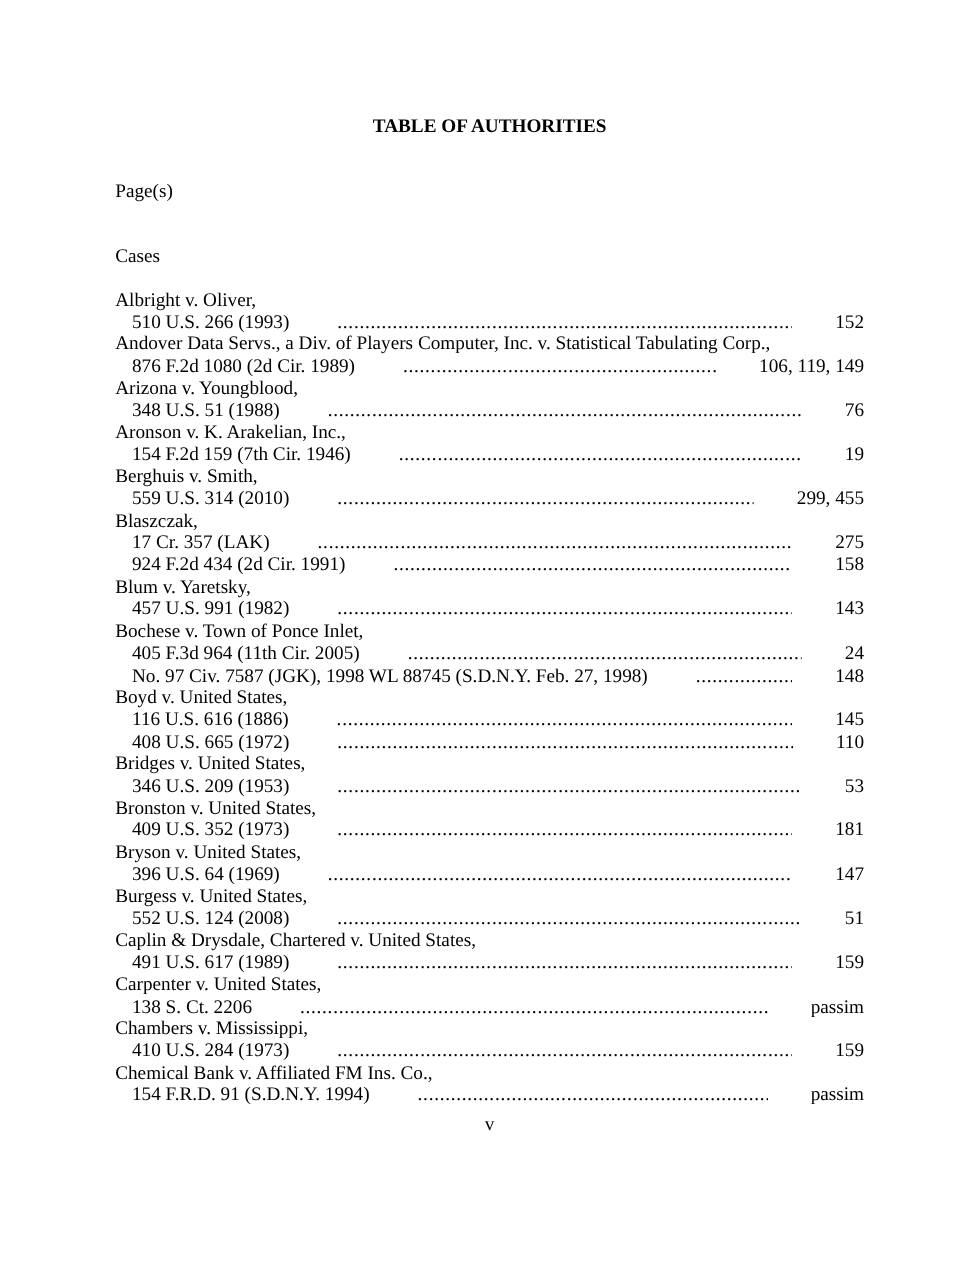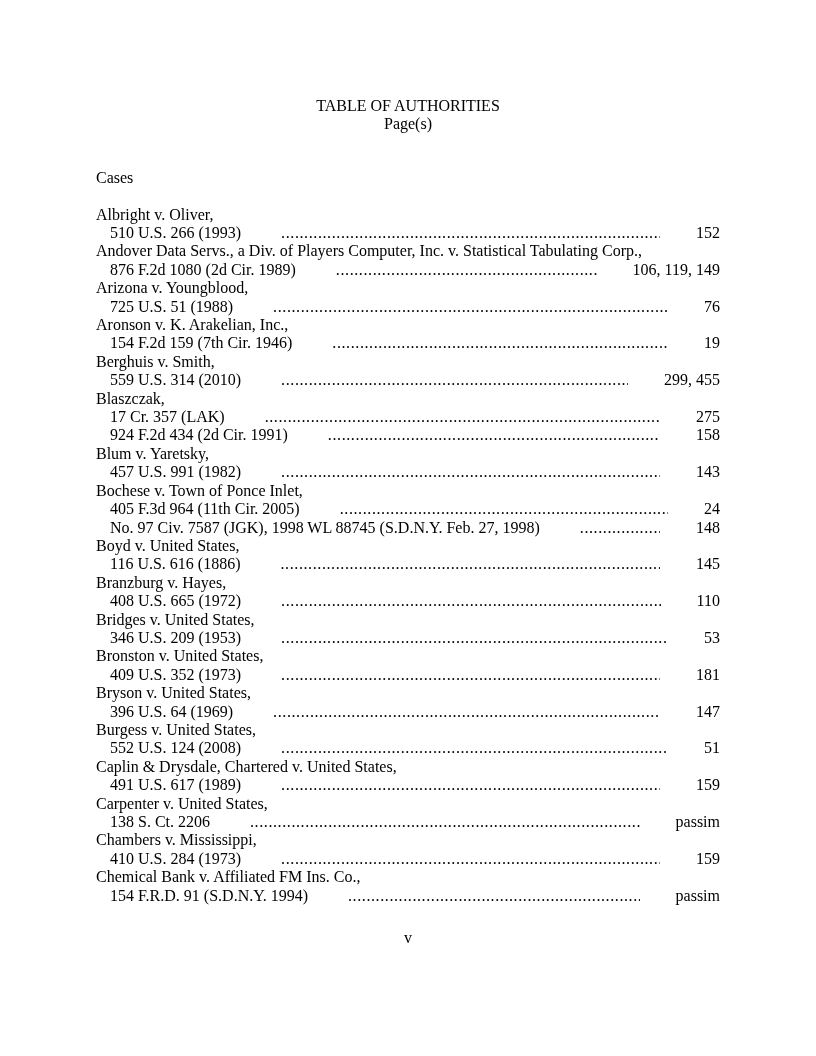--- a/index.html
+++ b/index.html
@@ -12,24 +12,25 @@
     background: #ffffff;
     color: #000000;
     font-family: "Liberation Serif", "DejaVu Serif", serif;
     font-size: 16px;
     line-height: 18.4px;
     padding: 97px 96px 0 96px;
     overflow: hidden;
   }
   .doc-title {
     text-align: center;
-    font-weight: normal;
+    font-weight: bold;
   }
   .pages-label {
-    text-align: center;
+    text-align: left;
+    margin-top: 36px;
   }
   .section-heading {
     margin-top: 35px;
   }
   .case-list {
     margin-top: 18.4px;
   }
   .case-name {
     white-space: nowrap;
   }
@@ -89,21 +90,21 @@
     <div class="case-name">Andover Data Servs., a Div. of Players Computer, Inc. v. Statistical Tabulating Corp.,</div>
     <div class="cite-line">
       <span class="cite-text">876 F.2d 1080 (2d Cir. 1989)</span>
       <span class="dot-leader"></span>
       <span class="page-ref">106, 119, 149</span>
     </div>
   </div>
       <div class="toa-entry">
     <div class="case-name">Arizona v. Youngblood,</div>
     <div class="cite-line">
-      <span class="cite-text">725 U.S. 51 (1988)</span>
+      <span class="cite-text">348 U.S. 51 (1988)</span>
       <span class="dot-leader"></span>
       <span class="page-ref">76</span>
     </div>
   </div>
       <div class="toa-entry">
     <div class="case-name">Aronson v. K. Arakelian, Inc.,</div>
     <div class="cite-line">
       <span class="cite-text">154 F.2d 159 (7th Cir. 1946)</span>
       <span class="dot-leader"></span>
       <span class="page-ref">19</span>
@@ -157,21 +158,20 @@
   </div>
       <div class="toa-entry">
     <div class="case-name">Boyd v. United States,</div>
     <div class="cite-line">
       <span class="cite-text">116 U.S. 616 (1886)</span>
       <span class="dot-leader"></span>
       <span class="page-ref">145</span>
     </div>
   </div>
       <div class="toa-entry">
-    <div class="case-name">Branzburg v. Hayes,</div>
     <div class="cite-line">
       <span class="cite-text">408 U.S. 665 (1972)</span>
       <span class="dot-leader"></span>
       <span class="page-ref">110</span>
     </div>
   </div>
       <div class="toa-entry">
     <div class="case-name">Bridges v. United States,</div>
     <div class="cite-line">
       <span class="cite-text">346 U.S. 209 (1953)</span>

